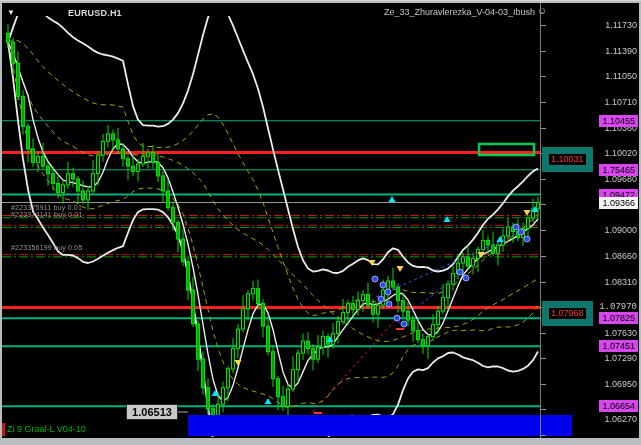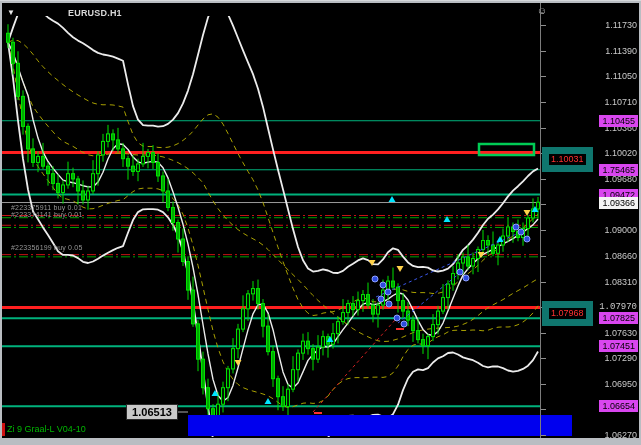--- a/index.html
+++ b/index.html
@@ -301,20 +301,21 @@
           <rect x="312" y="409" width="8" height="2" fill="#ff3030"></rect>
           <rect x="394" y="325" width="8" height="2" fill="#ff3030"></rect>
           <rect x="477" y="141" width="55" height="11" fill="none" stroke="#00cc55" stroke-width="2.5"></rect>
         </g>
         <rect x="186" y="412" width="384" height="21" fill="#0000ee"></rect>
         <line x1="174" y1="409" x2="186" y2="409" stroke="#aaaaaa" stroke-width="1"></line>
       </svg>
 
     <span class="symicon">▼</span>
     <span class="sym">EURUSD.H1</span>
+    <span class="ind">Ze_33_Zhuravlerezka_V-04-03_Ibush</span>
     <span class="smiley">☺</span>
 
     <div class="order" style="top:201px">#223375911 buy 0.01</div>
     <div class="order" style="top:208px">#223374141 buy 0.01</div>
     <div class="order" style="top:241px">#223356199 buy 0.05</div>
 
     <div class="graal">Zi 9 Graal-L V04-10</div>
     <div class="ptag">1.06513</div>
     <div class="redmark"></div>
 
@@ -345,21 +346,21 @@
         <div class="tick" style="top: 299px; font-family: Liberation Mono, monospace;">1.07970</div>
         <div class="tickdash" style="top: 330px;"></div>
         <div class="tick" style="top: 325px;">1.07630</div>
         <div class="tickdash" style="top: 355px;"></div>
         <div class="tick" style="top: 350px;">1.07290</div>
         <div class="tickdash" style="top: 381px;"></div>
         <div class="tick" style="top: 376px;">1.06950</div>
         <div class="tickdash" style="top: 406px;"></div>
         <div class="tick" style="top: 401px;">1.06610</div>
         <div class="tickdash" style="top: 432px;"></div>
-        <div class="tick" style="top: 427px;">1.06270</div>
+        <div class="tick" style="top: 411px;">1.06270</div>
         <div class="plabel teal" style="top: 112px;">1.10455</div>
         <div class="redbox" style="top: 144px;">1.10031</div>
         <div class="plabel teal" style="top: 161px;">1.75465</div>
         <div class="plabel teal" style="top: 186px;">1.09472</div>
         <div class="plabel cur" style="top: 194px;">1.09366</div>
         <div class="redbox" style="top: 298px;">1.07968</div>
         <div class="plabel teal" style="top: 309px;">1.07825</div>
         <div class="plabel teal" style="top: 337px;">1.07451</div>
         <div class="plabel teal" style="top: 397px;">1.06654</div>
       </div>

